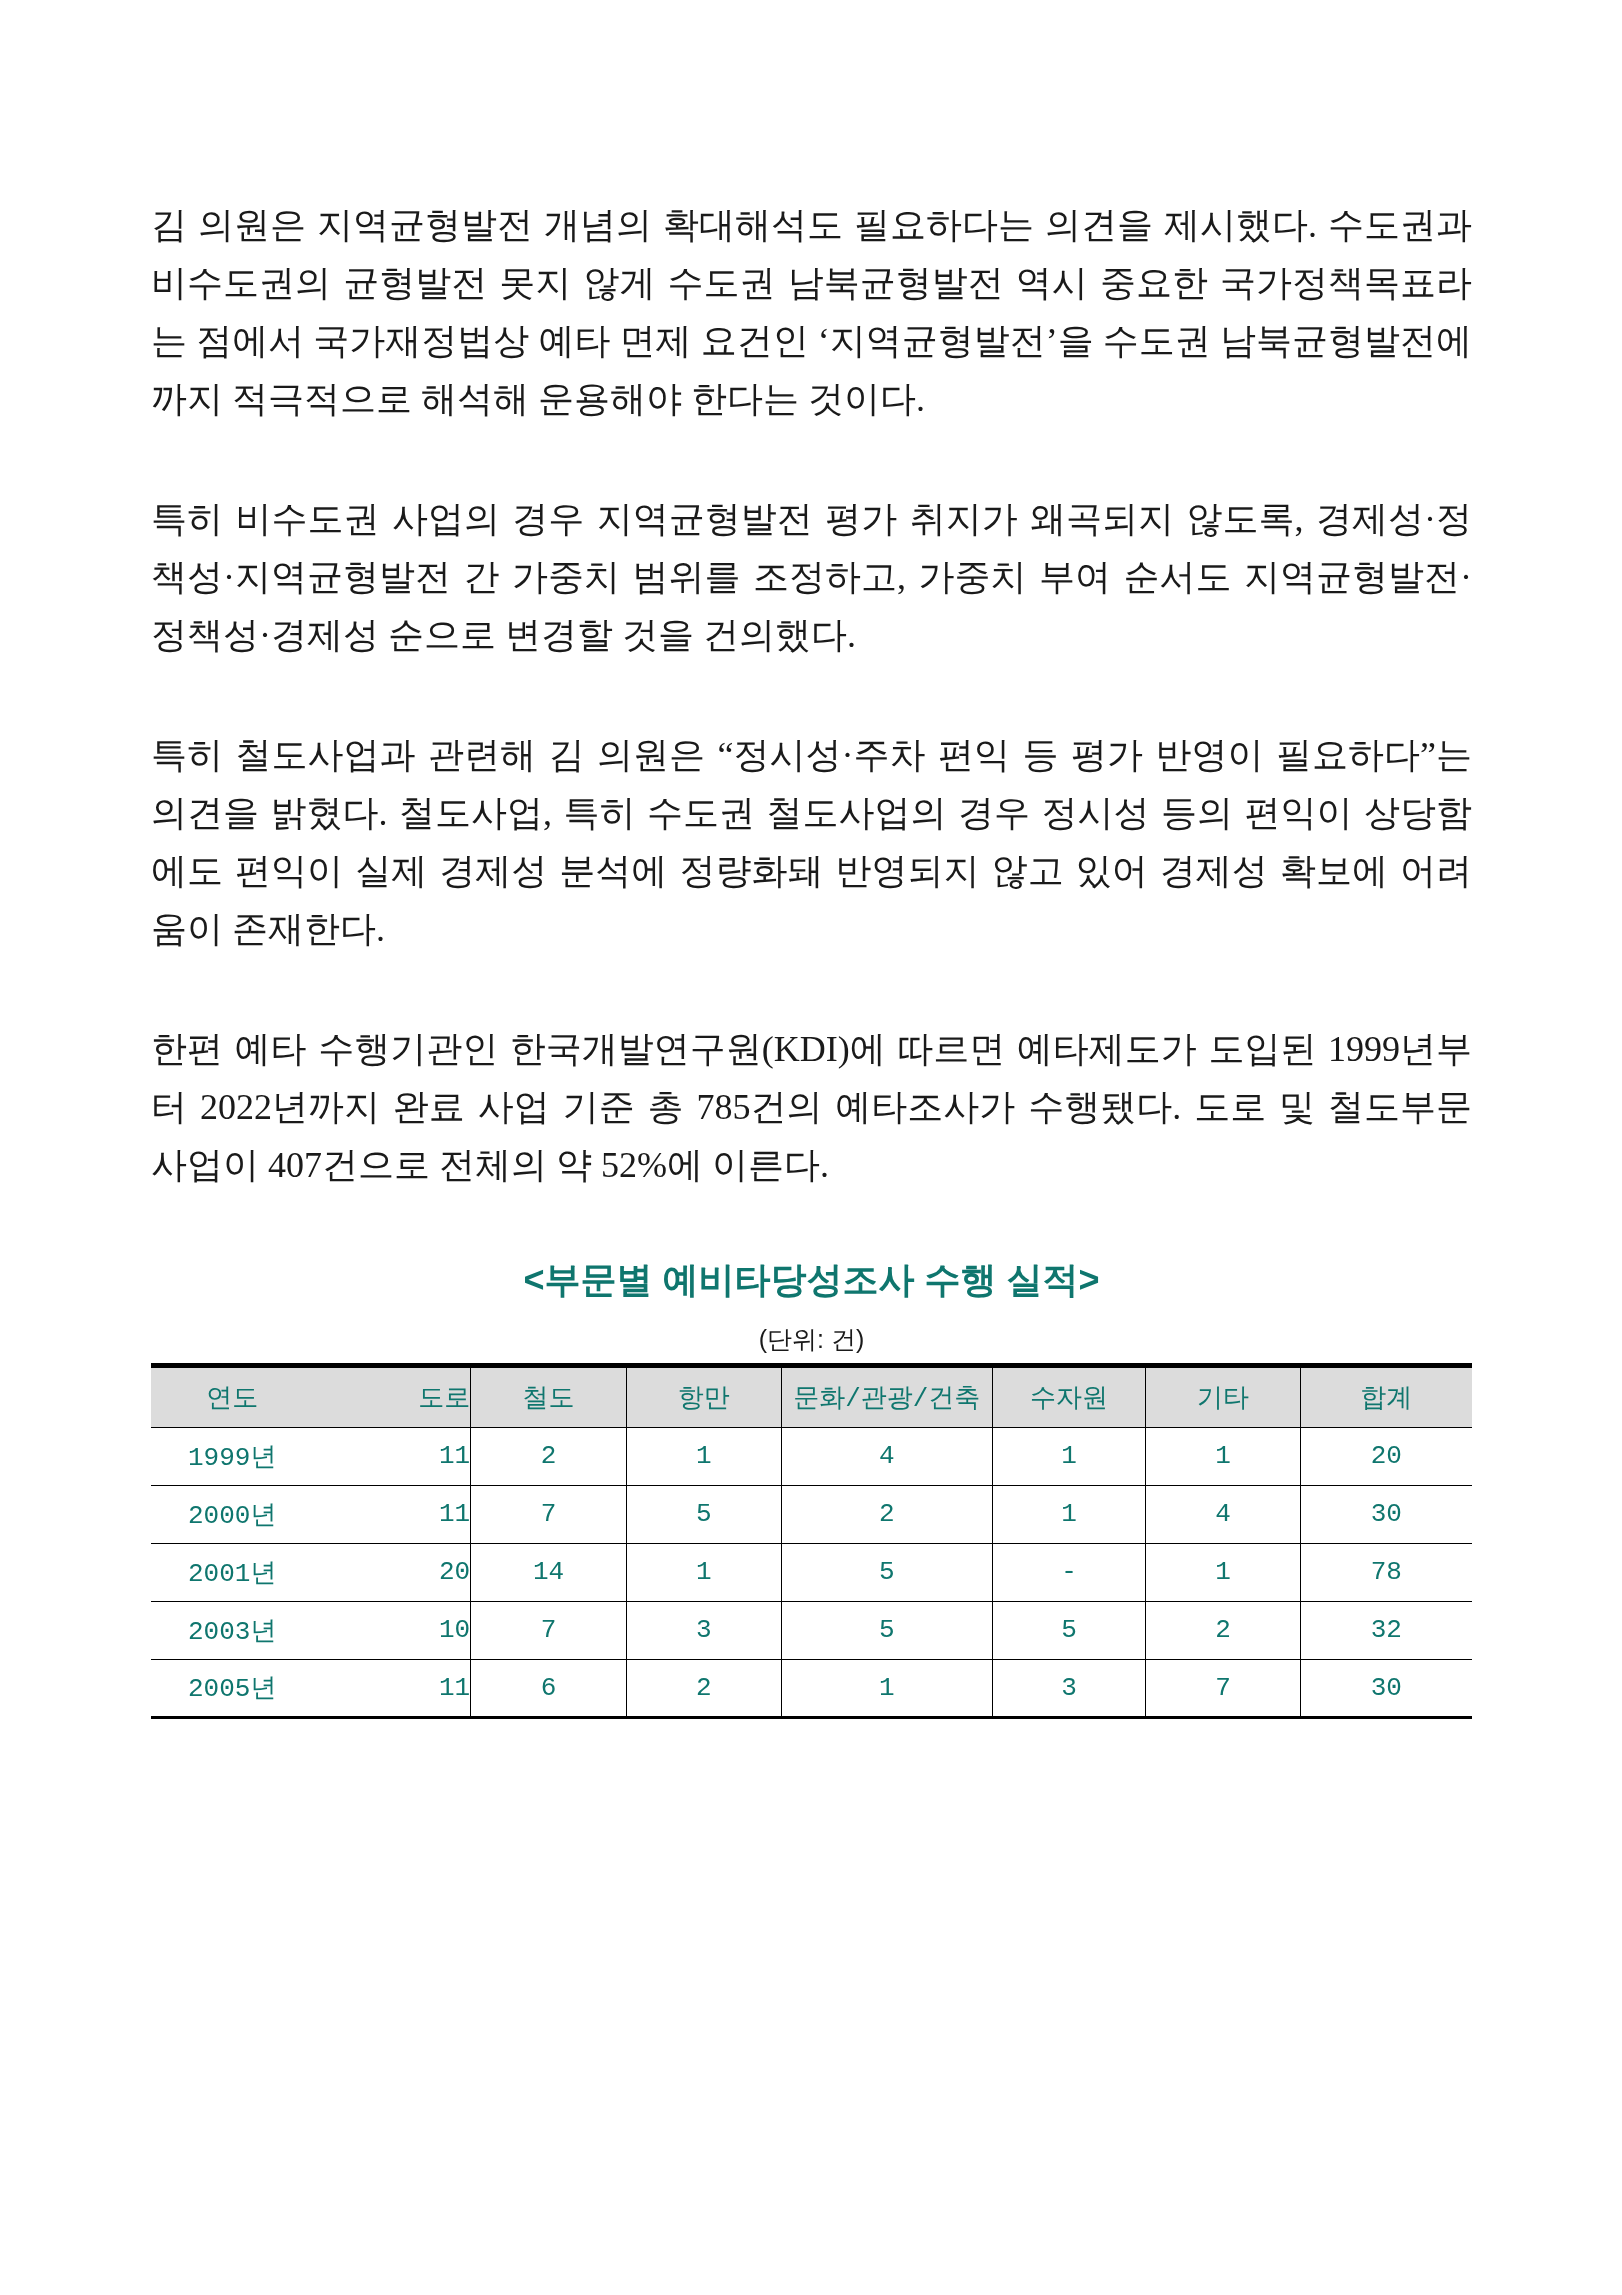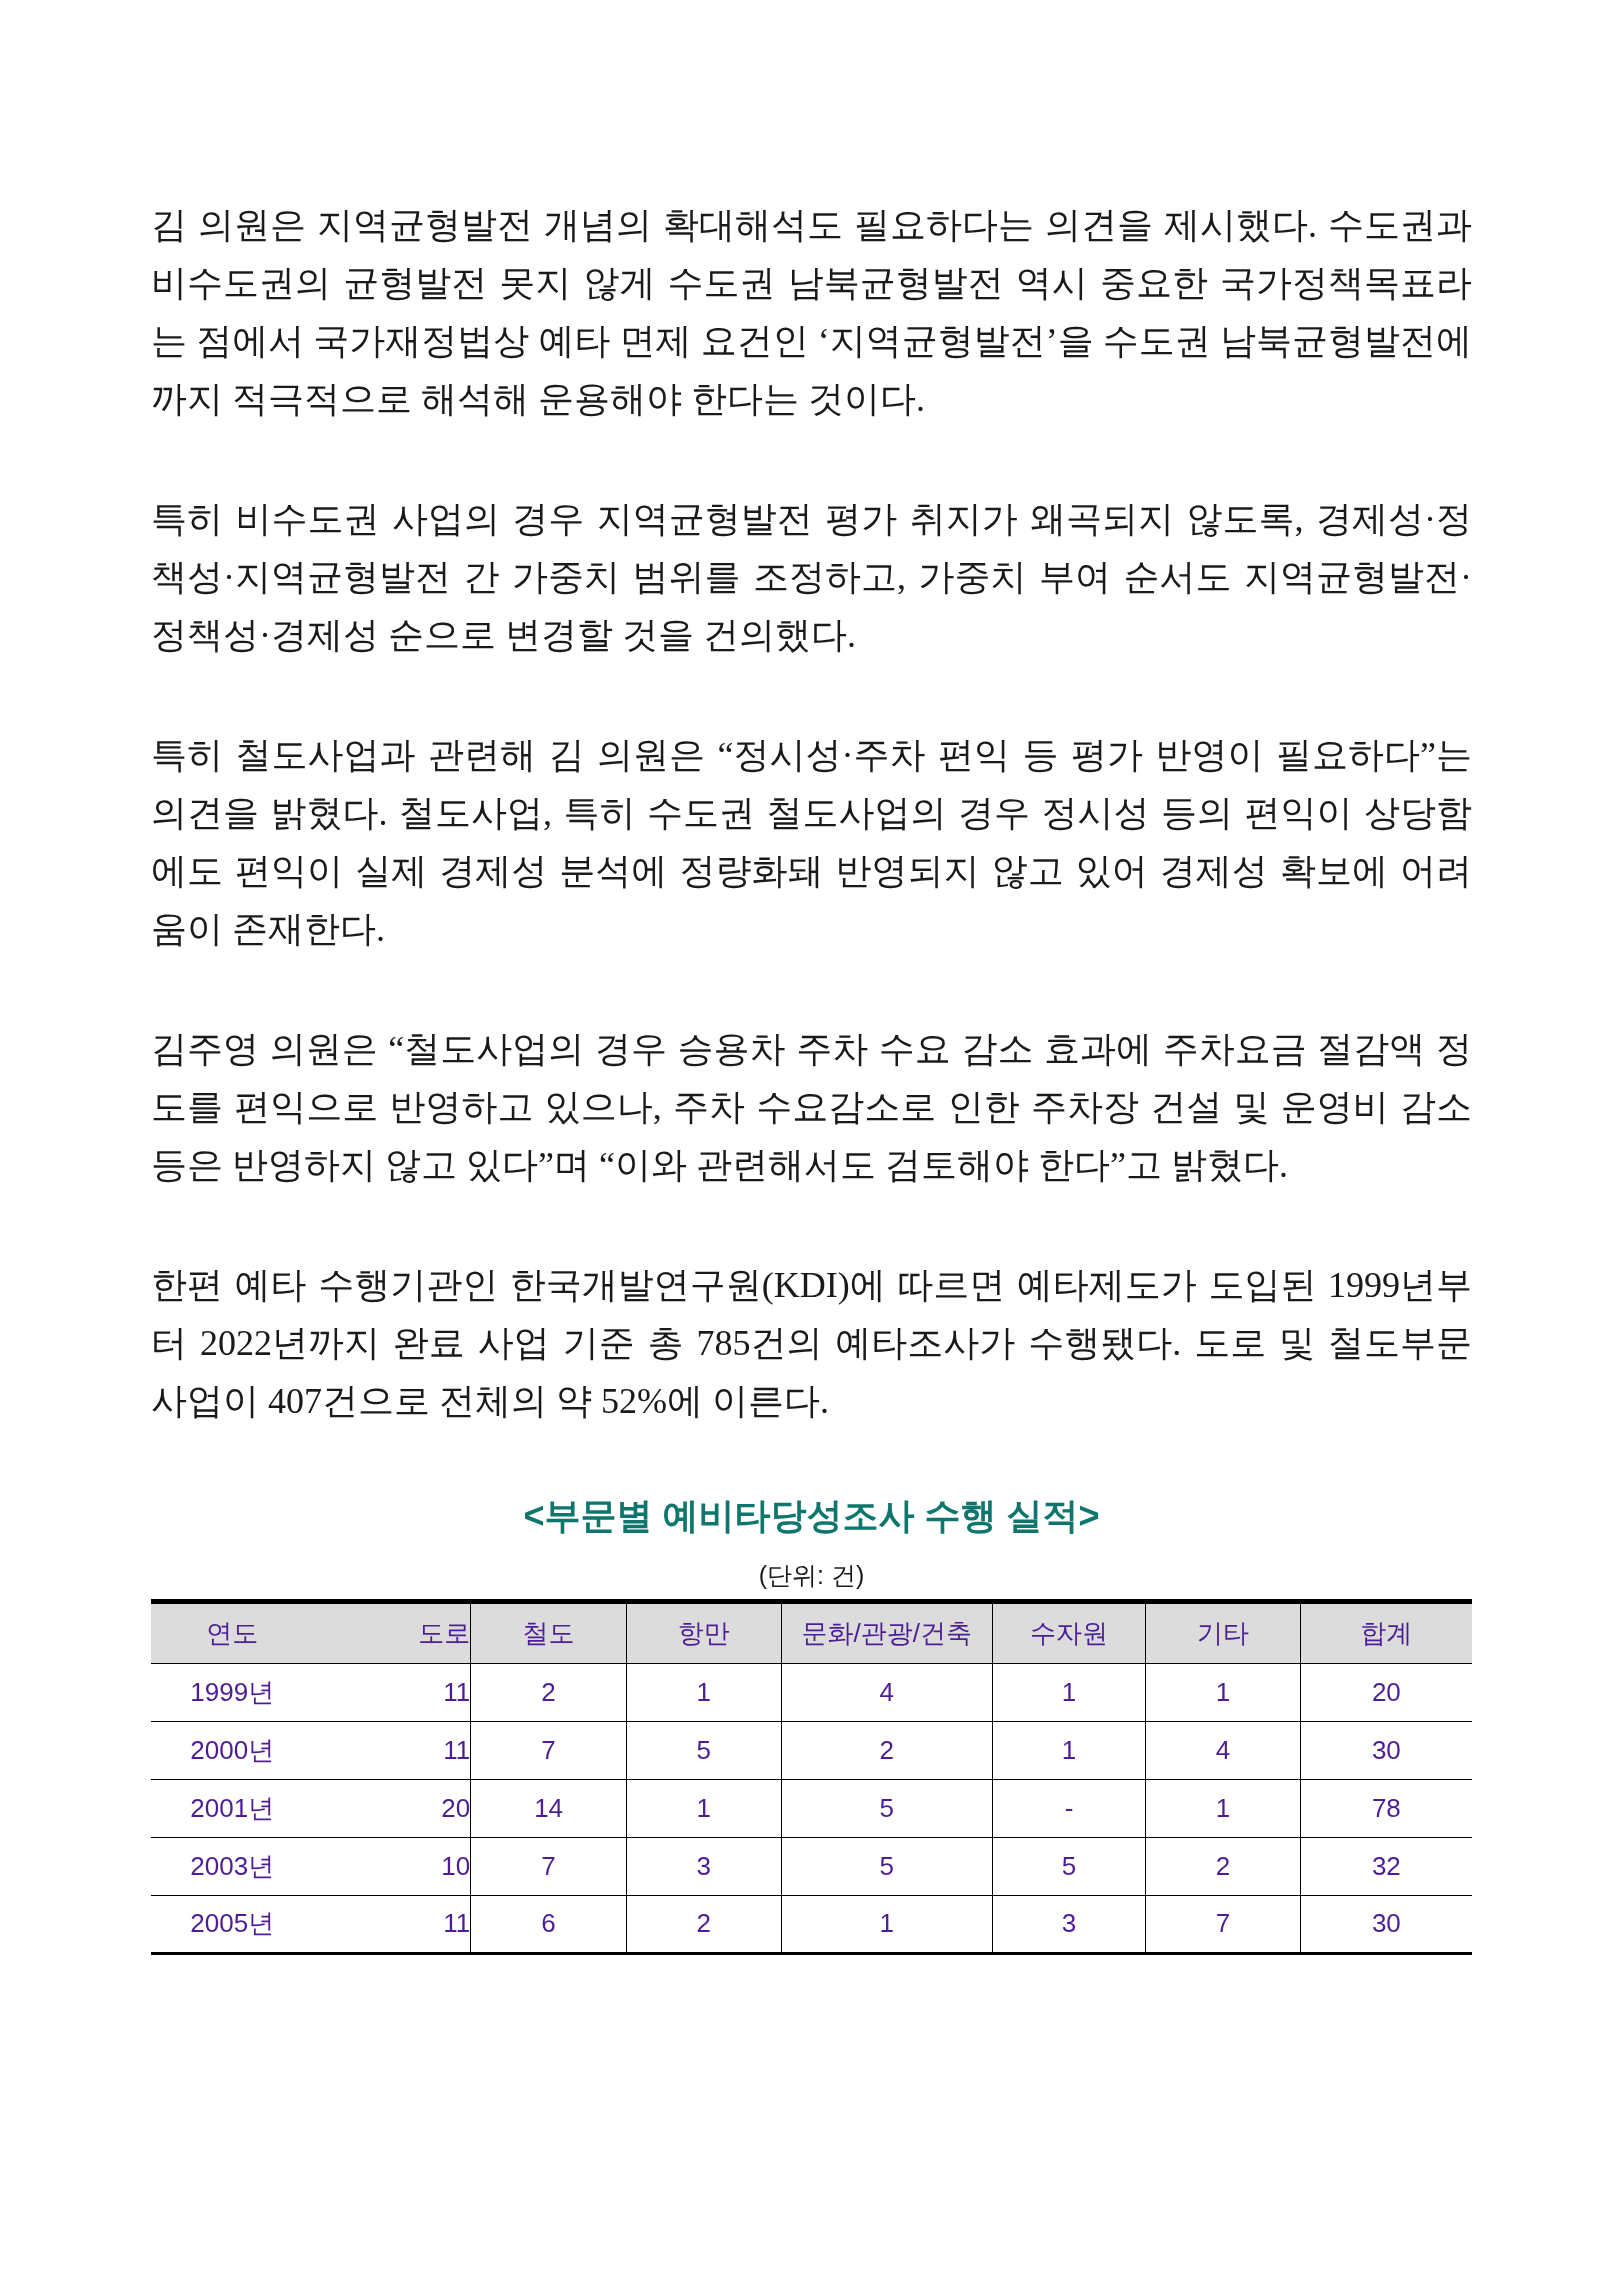--- a/index.html
+++ b/index.html
@@ -37,26 +37,26 @@
     font-size: 25px;
     text-align: center;
     margin-top: 18.3px;
     margin-bottom: 6.5px;
     color: #1a1a1a;
   }
   table.stats {
     width: 100%;
     border-collapse: collapse;
     table-layout: fixed;
-    font-family: Liberation Sans, sans-serif;
+    font-family: Liberation Mono, monospace;
     font-size: 26px;
     text-align: center;
     border-top: 5.2px solid #000000;
     border-bottom: 3.3px solid #000000;
-    color: #4c1d95;
+    color: #0f766e;
   }
   table.stats thead th {
     background: #dcdcdc;
     height: 62px;
     font-weight: normal;
     vertical-align: middle;
     border-bottom: 1.3px solid #000000;
   }
   table.stats tbody td {
     height: 58px;
@@ -73,21 +73,20 @@
 </head>
 <body>
 
 <div class="page">
   <div class="content">
 
     <div class="body-text">
       <p>김 의원은 지역균형발전 개념의 확대해석도 필요하다는 의견을 제시했다. 수도권과 비수도권의 균형발전 못지 않게 수도권 남북균형발전 역시 중요한 국가정책목표라는 점에서 국가재정법상 예타 면제 요건인 ‘지역균형발전’을 수도권 남북균형발전에까지 적극적으로 해석해 운용해야 한다는 것이다.</p>
       <p>특히 비수도권 사업의 경우 지역균형발전 평가 취지가 왜곡되지 않도록, 경제성·정책성·지역균형발전 간 가중치 범위를 조정하고, 가중치 부여 순서도 지역균형발전·정책성·경제성 순으로 변경할 것을 건의했다.</p>
       <p>특히 철도사업과 관련해 김 의원은 “정시성·주차 편익 등 평가 반영이 필요하다”는 의견을 밝혔다. 철도사업, 특히 수도권 철도사업의 경우 정시성 등의 편익이 상당함에도 편익이 실제 경제성 분석에 정량화돼 반영되지 않고 있어 경제성 확보에 어려움이 존재한다.</p>
-      <p>김주영 의원은 “철도사업의 경우 승용차 주차 수요 감소 효과에 주차요금 절감액 정도를 편익으로 반영하고 있으나, 주차 수요감소로 인한 주차장 건설 및 운영비 감소 등은 반영하지 않고 있다”며 “이와 관련해서도 검토해야 한다”고 밝혔다.</p>
       <p>한편 예타 수행기관인 한국개발연구원(KDI)에 따르면 예타제도가 도입된 1999년부터 2022년까지 완료 사업 기준 총 785건의 예타조사가 수행됐다. 도로 및 철도부문 사업이 407건으로 전체의 약 52%에 이른다.</p>
     </div>
 
     <div class="table-title">&lt;부문별 예비타당성조사 수행 실적&gt;</div>
     <div class="unit-note">(단위: 건)</div>
 
     <table class="stats">
       <colgroup>
         <col style="width:12.3%">
         <col style="width:11.9%">

